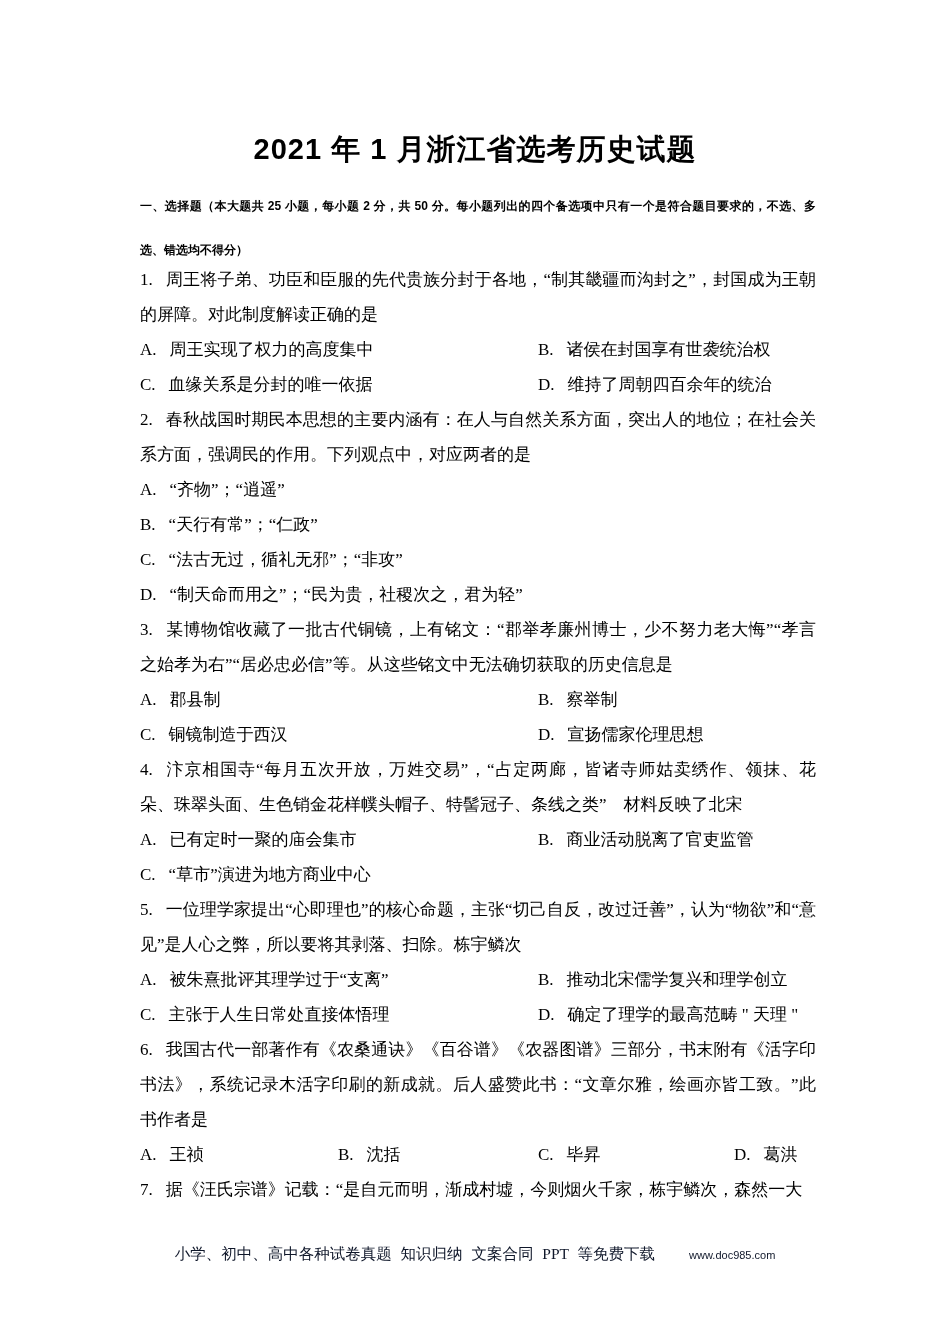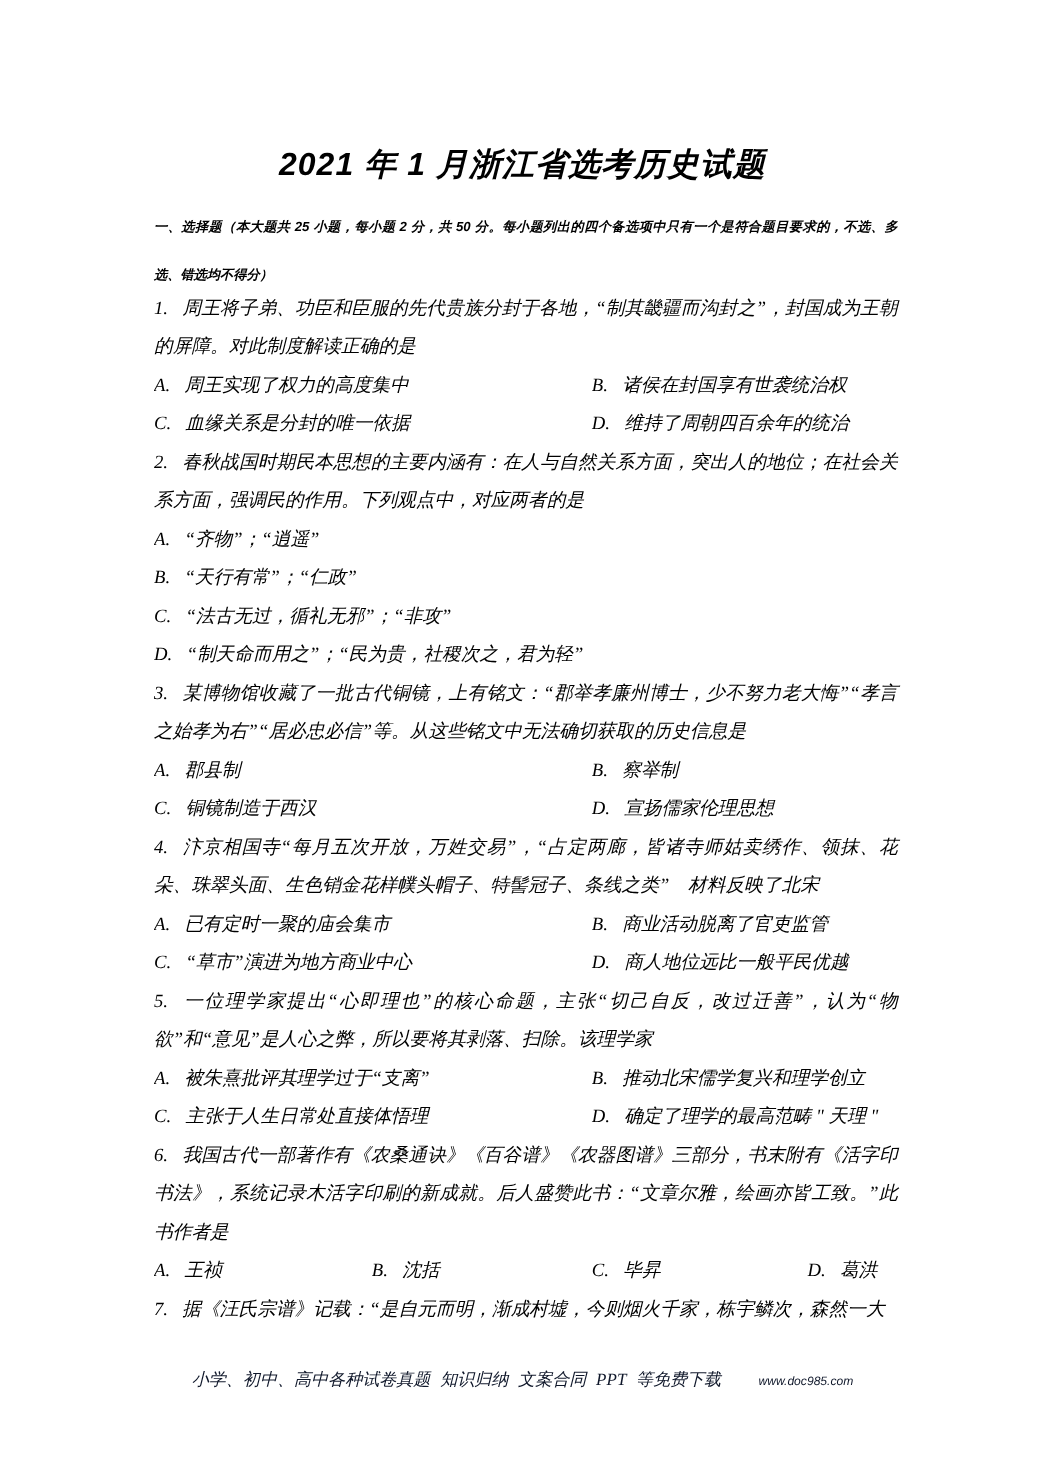--- a/index.html
+++ b/index.html
@@ -6,21 +6,20 @@
   html, body { background: #ffffff; }
   .page {
     position: relative;
     width: 950px;
     height: 1344px;
     margin: 0 auto;
     background: #ffffff;
     color: #000000;
     overflow: hidden;
     font-family: "Liberation Serif", serif;
-    font-style: italic;
   }
   .exam-title {
     position: absolute;
     top: 130px;
     left: 0;
     right: 0;
     text-align: center;
     font-family: "Liberation Sans", sans-serif;
     font-weight: 700;
     font-size: 29px;
@@ -120,26 +119,25 @@
         <p class="option"><span class="olabel">D.</span><span>宣扬儒家伦理思想</span></p>
       </div>
     </section>
 
     <section class="question">
       <p class="stem"><span class="qnum">4.</span><span>汴京相国寺“每月五次开放，万姓交易”，“占定两廊，皆诸寺师姑卖绣作、领抹、花朵、珠翠头面、生色销金花样幞头帽子、特髻冠子、条线之类”　材料反映了北宋</span></p>
       <div class="options cols-2">
         <p class="option"><span class="olabel">A.</span><span>已有定时一聚的庙会集市</span></p>
         <p class="option"><span class="olabel">B.</span><span>商业活动脱离了官吏监管</span></p>
         <p class="option"><span class="olabel">C.</span><span>“草市”演进为地方商业中心</span></p>
-        <p class="option"><span class="olabel">D.</span><span>商人地位远比一般平民优越</span></p>
       </div>
     </section>
 
     <section class="question">
-      <p class="stem"><span class="qnum">5.</span><span>一位理学家提出“心即理也”的核心命题，主张“切己自反，改过迁善”，认为“物欲”和“意见”是人心之弊，所以要将其剥落、扫除。该理学家</span></p>
+      <p class="stem"><span class="qnum">5.</span><span>一位理学家提出“心即理也”的核心命题，主张“切己自反，改过迁善”，认为“物欲”和“意见”是人心之弊，所以要将其剥落、扫除。栋宇鳞次</span></p>
       <div class="options cols-2">
         <p class="option"><span class="olabel">A.</span><span>被朱熹批评其理学过于“支离”</span></p>
         <p class="option"><span class="olabel">B.</span><span>推动北宋儒学复兴和理学创立</span></p>
         <p class="option"><span class="olabel">C.</span><span>主张于人生日常处直接体悟理</span></p>
         <p class="option"><span class="olabel">D.</span><span>确定了理学的最高范畴 " 天理 "</span></p>
       </div>
     </section>
 
     <section class="question">
       <p class="stem"><span class="qnum">6.</span><span>我国古代一部著作有《农桑通诀》《百谷谱》《农器图谱》三部分，书末附有《活字印书法》，系统记录木活字印刷的新成就。后人盛赞此书：“文章尔雅，绘画亦皆工致。”此书作者是</span></p>

